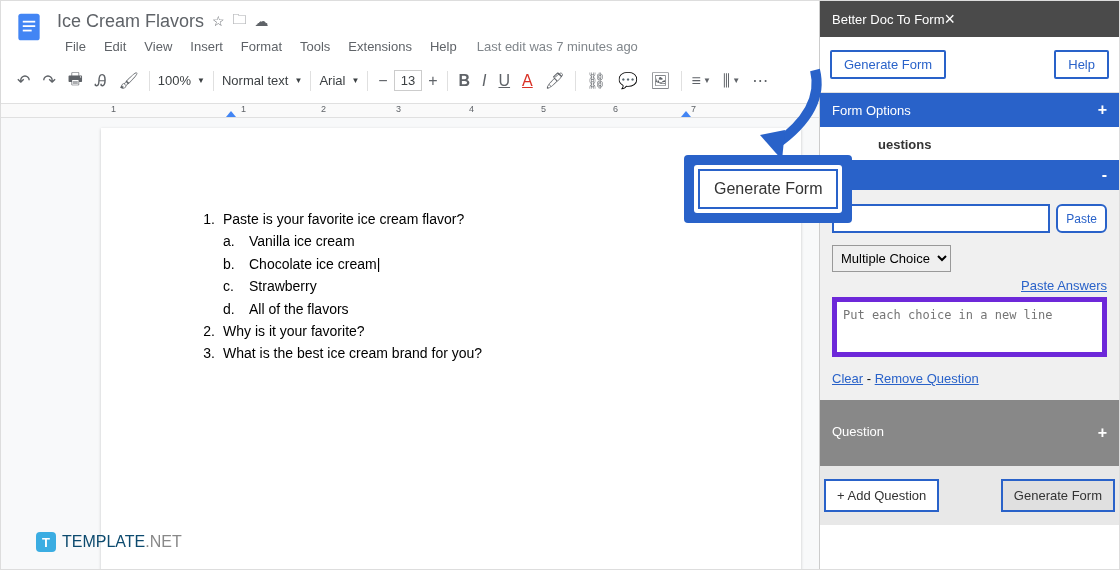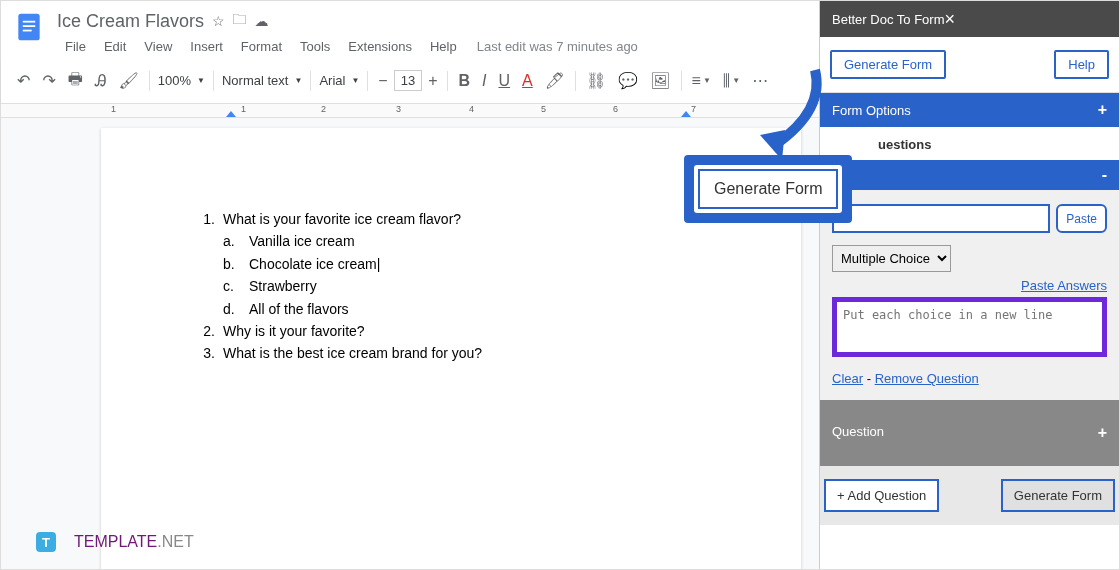--- a/index.html
+++ b/index.html
@@ -183,21 +183,21 @@
       <span class="ruler-indent-right"><svg width="10" height="10">
             <polygon points="5,0 10,6 0,6" fill="#4285f4"></polygon>
           </svg></span>
     </div>
 
     <div class="page-area">
       <div class="page">
         <div class="doc-content">
           <div class="q-item">
               <span class="q-num">1.</span>
-              <span>What is your favorite ice cream flavor?</span>
+              <span>Paste is your favorite ice cream flavor?</span>
             </div>
           <div class="sub-item">
               <span class="sub-letter">a.</span>
               <span>Vanilla ice cream</span>
             </div>
           <div class="sub-item">
               <span class="sub-letter">b.</span>
               <span class="cursor">Chocolate ice cream</span>
             </div>
           <div class="sub-item">
@@ -273,15 +273,15 @@
 
 <div class="callout-box">
   <div class="callout-inner1">
     <div class="callout-inner2">Generate Form</div>
   </div>
 </div>
 
 <div class="watermark">
   <div class="watermark-icon">T</div>
   <span>
-    <span style="color:#701a75;margin-left:12px;">TEMPLATE</span><span style="color:#888;">.NET</span>
+    <span style="color:#0c4a6e;">TEMPLATE</span><span style="color:#888;">.NET</span>
   </span>
 </div>
 
 </body></html>

